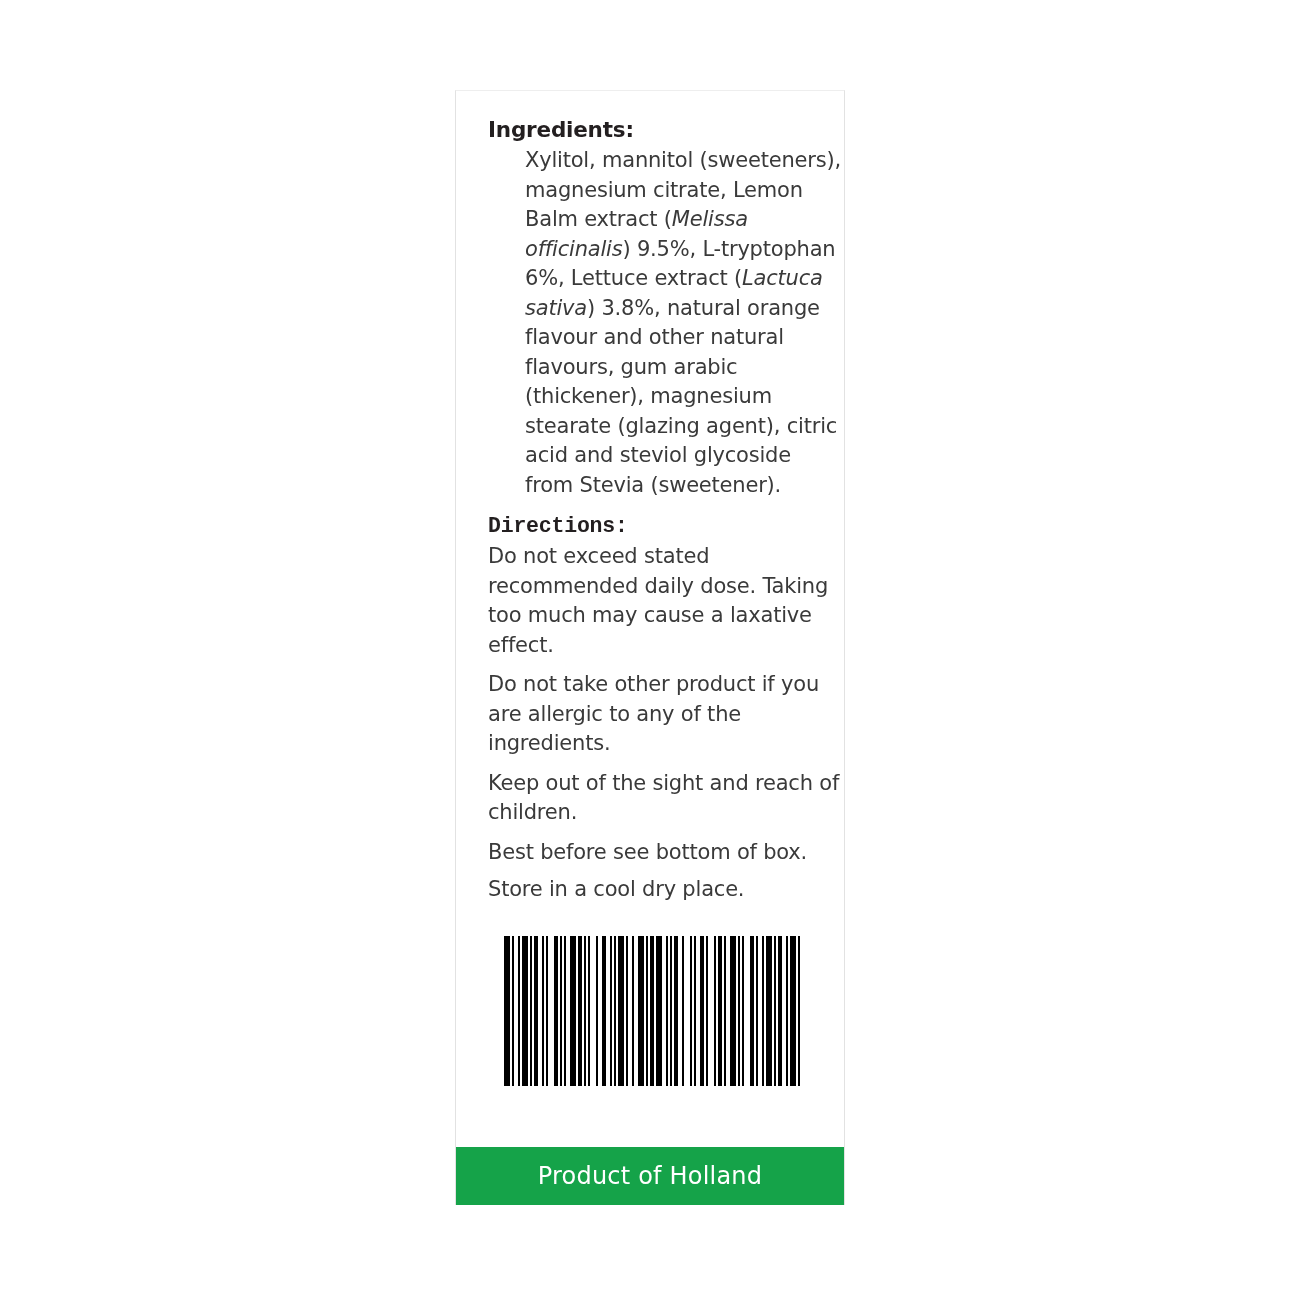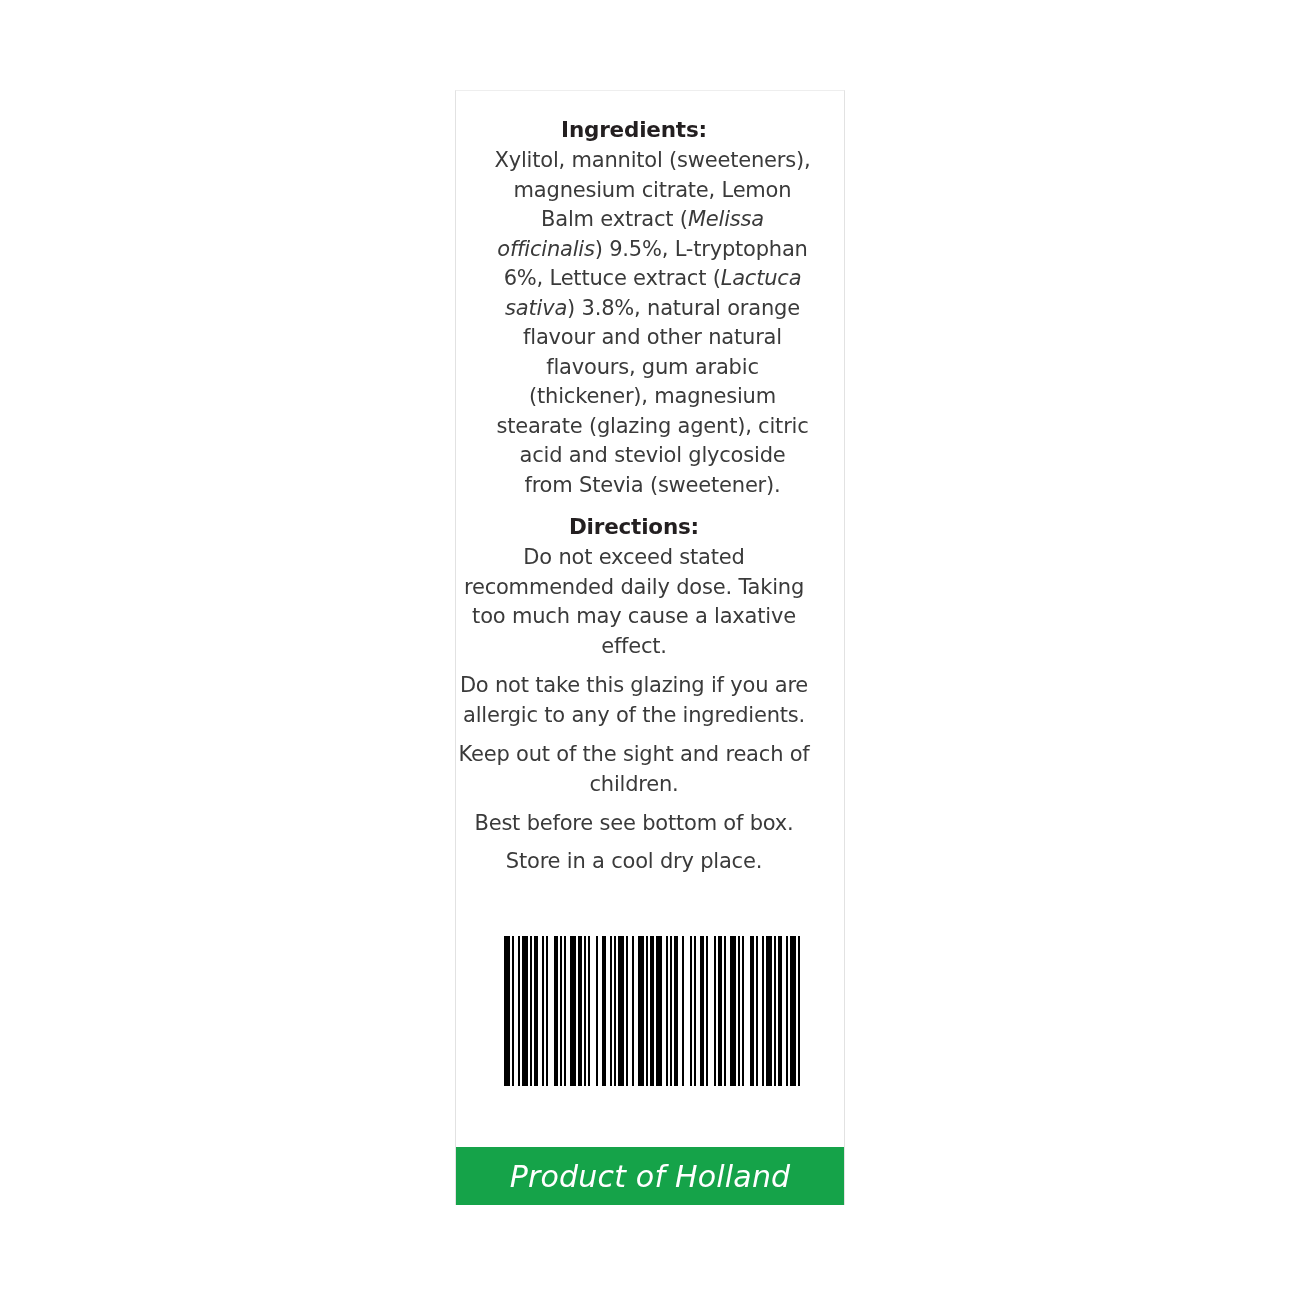--- a/index.html
+++ b/index.html
@@ -24,24 +24,23 @@
     height: 1115px;
     background: #ffffff;
     box-sizing: border-box;
     border-left: 1px solid #e2e2e2;
     border-right: 1px solid #e2e2e2;
     border-top: 1px solid #eeeeee;
   }
 
   #content {
     position: absolute;
-    left: 0;
+    left: 32px;
     top: 26px;
     width: 356px;
-    text-align: center;
   }
 
   .heading {
     font-weight: bold;
     font-size: 21.5px;
     color: #231f20;
     margin: 0 0 4px 0;
     letter-spacing: -0.2px;
   }
 
@@ -66,20 +65,21 @@
     font-style: italic;
   }
 
   .bold-lead {
     font-weight: bold;
     color: #231f20;
   }
 
   #directions-heading {
     margin-top: 6px;
+    font-family: Liberation Mono, monospace;
   }
 
   
   #barcode-wrap {
     position: absolute;
     left: 48px;
     top: 845px;
     width: 300px;
   }
 
@@ -113,39 +113,38 @@
     width: 100%;
     height: 58px;
     background: #15a349;
     display: flex;
     align-items: center;
     justify-content: center;
   }
 
   #footer-text {
     color: #ffffff;
-    font-size: 30px;
+    font-size: 24px;
     letter-spacing: 0.2px;
-    font-style: italic;
   }
 </style>
 </head>
 <body>
 
 <div id="panel">
 
   <div id="content">
 
     <div class="heading">Ingredients:</div>
     <div class="para ingredients-body"><span>Xylitol, mannitol (sweeteners), magnesium citrate, Lemon Balm extract (</span><em>Melissa officinalis</em><span>) 9.5%, L-tryptophan 6%, Lettuce extract (</span><em>Lactuca sativa</em><span>) 3.8%, natural orange flavour and other natural flavours, gum arabic (thickener), magnesium stearate (glazing agent), citric acid and steviol glycoside from Stevia (sweetener).</span></div>
 
     <div class="heading" id="directions-heading">Directions:</div>
 
     <div class="para">Do not exceed stated recommended daily dose. Taking too much may cause a laxative effect.</div>
-    <div class="para">Do not take this glazing if you are allergic to any of the ingredients.</div>
+    <div class="para">Do not take other product if you are allergic to any of the ingredients.</div>
     <div class="para">Keep out of the sight and reach of children.</div>
     <div class="para tight">Best before see bottom of box.</div>
     <div class="para">Store in a cool dry place.</div>
 
   </div>
 
   <div id="barcode-wrap">
     <div id="barcode">
         <div class="bar" style="width: 9px; background: rgb(0, 0, 0);"></div>
         <div class="bar" style="width: 3px; background: transparent;"></div>

